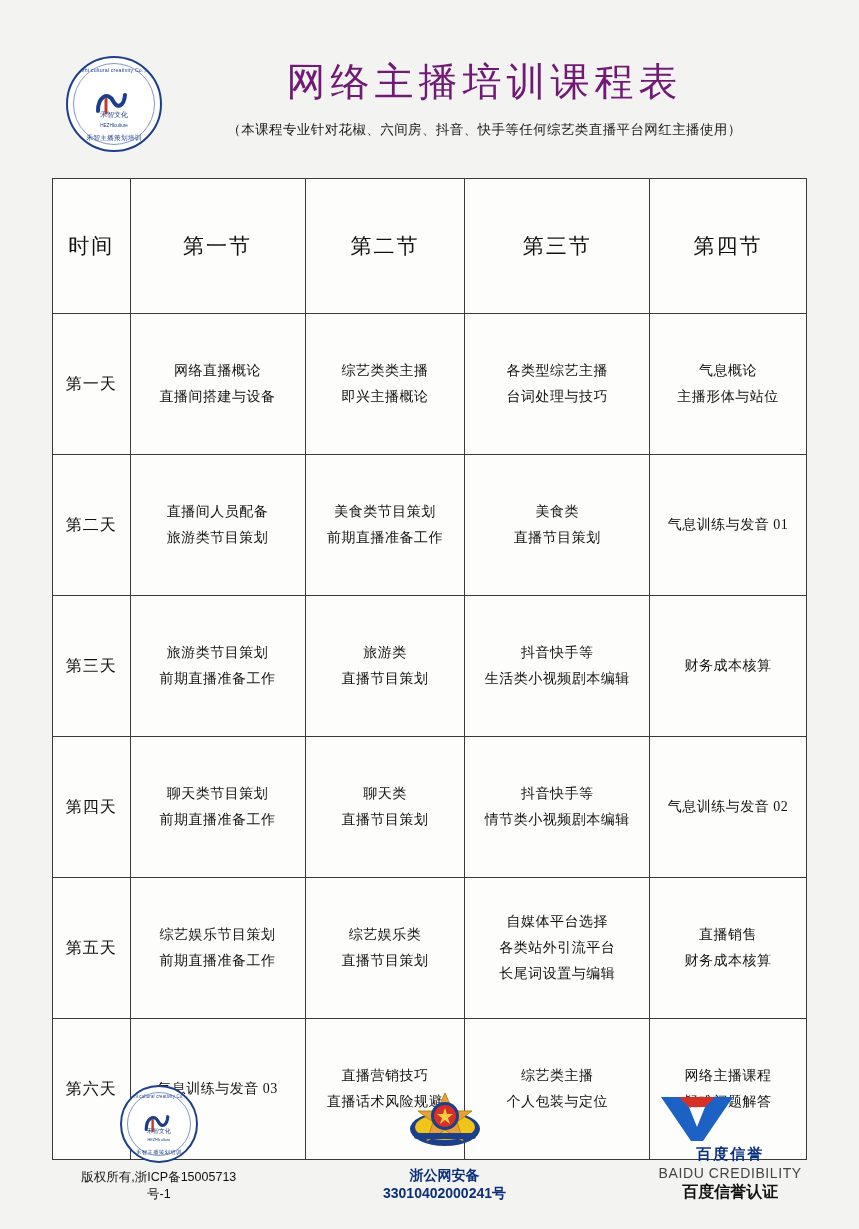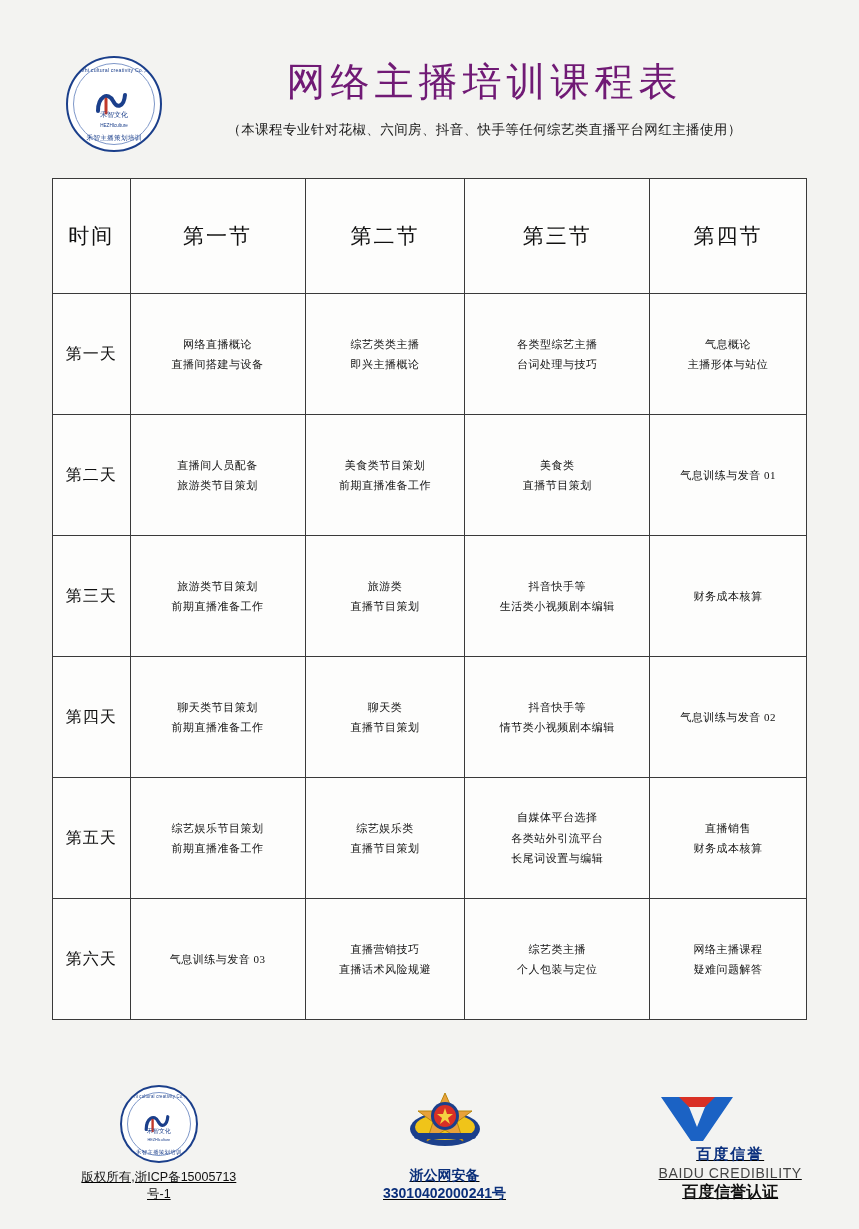--- a/index.html
+++ b/index.html
@@ -126,33 +126,33 @@
     border-collapse: collapse;
     background: #fdfdfc;
     table-layout: fixed;
   }
   table.schedule td, table.schedule th {
     border: 1px solid #3a3a3a;
     text-align: center;
     vertical-align: middle;
     color: #111;
     font-weight: normal;
-    padding: 8px 4px;
+    padding: 18px 4px;
   }
   table.schedule thead th {
     height: 98px;
     font-size: 21px;
     letter-spacing: 2px;
   }
   table.schedule thead th.col-time {
     font-size: 21px;
   }
   table.schedule tbody td {
     height: 104px;
-    font-size: 11px;
+    font-size: 14px;
     line-height: 1.85;
     letter-spacing: .5px;
   }
   table.schedule tbody td.day {
     font-size: 16px;
     letter-spacing: 1px;
   }
   col.c-time { width: 10.3%; }
   col.c-s1 { width: 23.2%; }
   col.c-s2 { width: 21.2%; }
@@ -171,21 +171,20 @@
   .badges {
     display: flex;
     justify-content: center;
     align-items: flex-end;
     gap: 108px;
     padding-left: 30px;
   }
   .badge {
     text-align: center;
     width: 190px;
-    text-decoration: underline;
   }
   .badge .mark {
     height: 82px;
     display: flex;
     align-items: center;
     justify-content: center;
   }
   .badge .caption {
     margin-top: 4px;
     font-size: 12.5px;

